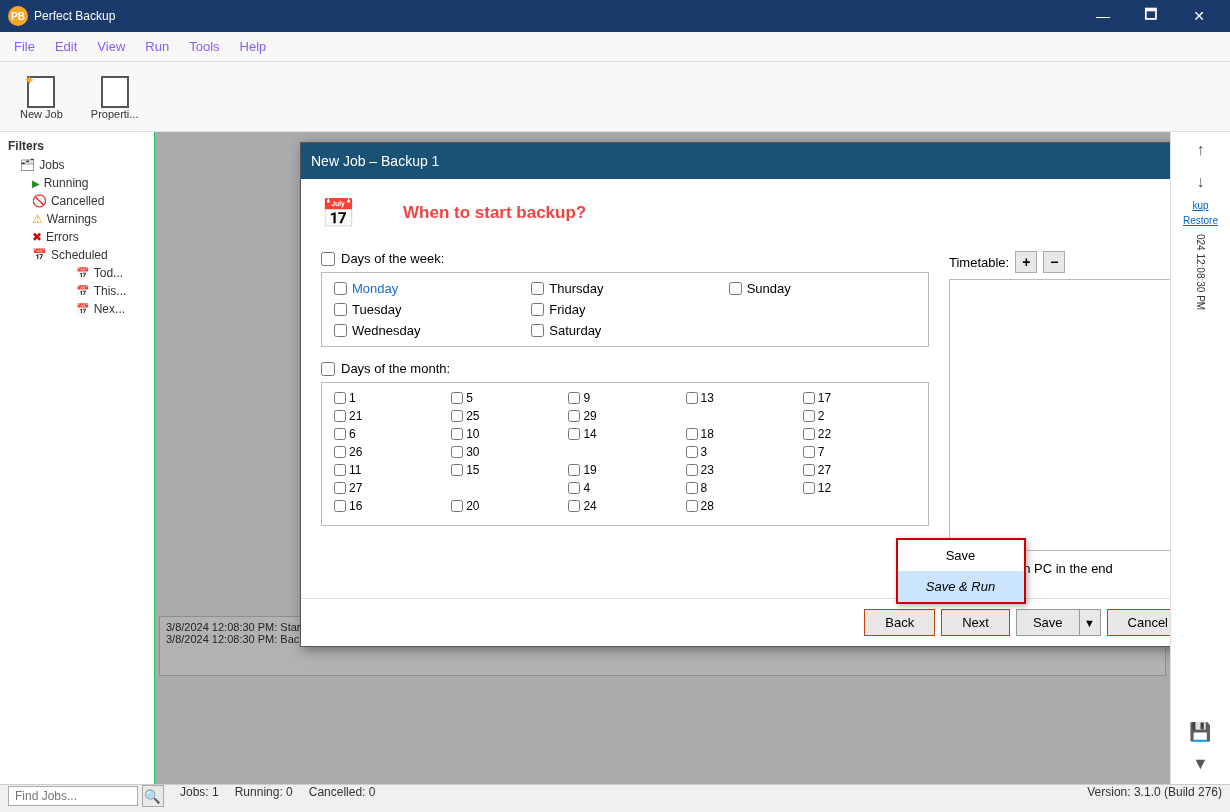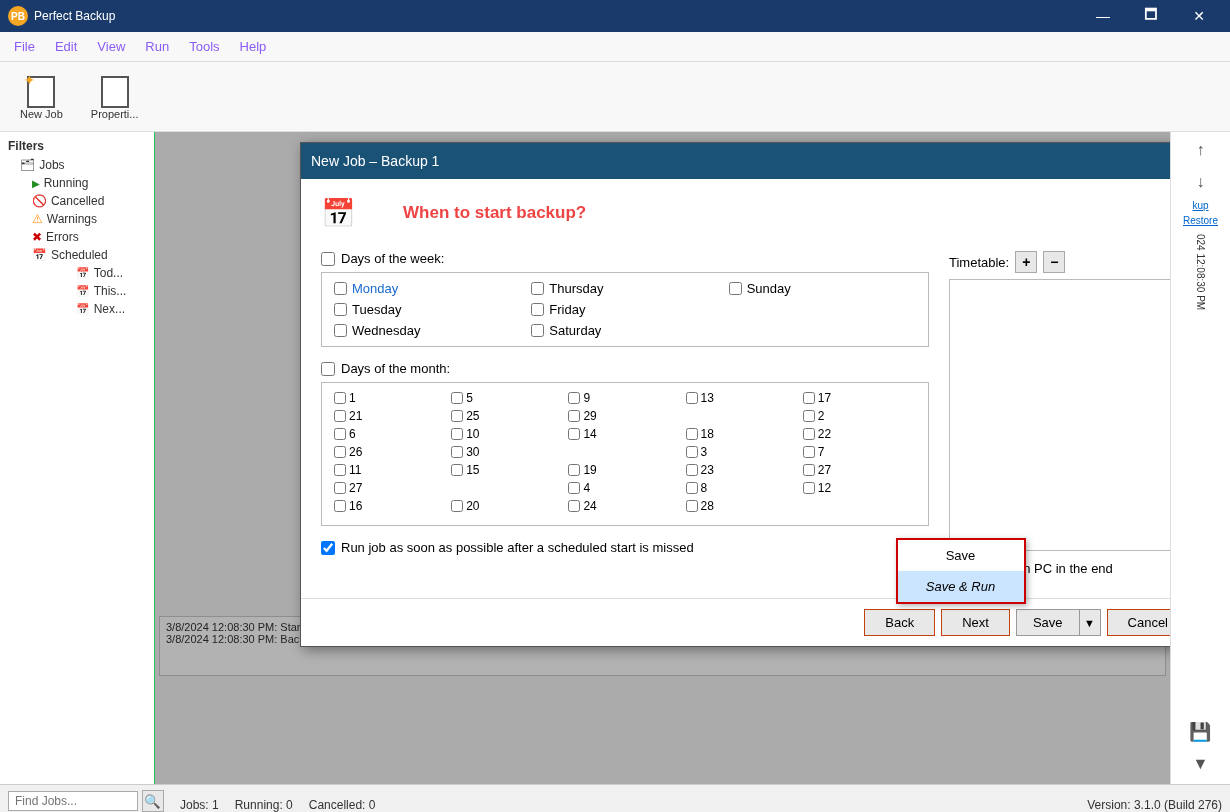--- a/index.html
+++ b/index.html
@@ -226,21 +226,21 @@
       text-decoration: underline;
       color: #0066cc;
     }
 
     
     .status-bar {
       height: 28px;
       background: #f0f0f0;
       border-top: 1px solid #ccc;
       display: flex;
-      align-items: flex-end;
+      align-items: flex-start;
       padding: 0 8px;
       font-size: 12px;
       color: #333;
       gap: 16px;
     }
     .status-find {
       display: flex;
       align-items: center;
       gap: 4px;
     }
@@ -789,26 +789,20 @@
                   <span>24</span>
                 </div>
               <div class="month-day">
                   <input type="checkbox" style="">
                   <span>28</span>
                 </div>
               <div></div>
               <div></div>
             </div>
 
-            <div class="bottom-options">
-              <label class="checkbox-label">
-                <input type="checkbox" checked="" style="">
-                <span>Run job as soon as possible after a scheduled start is missed</span>
-              </label>
-            </div>
           </div>
 
           <div class="section-right">
             <div class="timetable-label">
               <span>Timetable:</span>
               <button class="timetable-btn">+</button>
               <button class="timetable-btn">−</button>
             </div>
             <div class="timetable-box"></div>
             <div style="margin-top:10px;">

